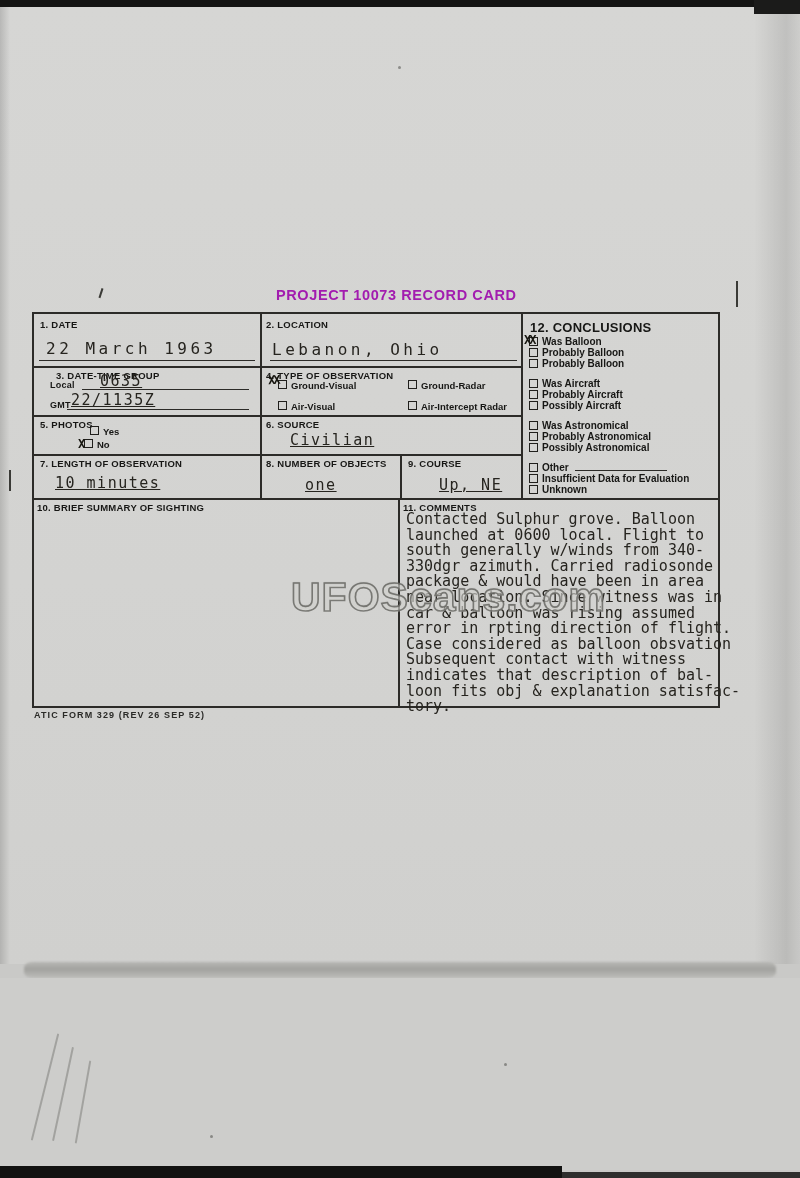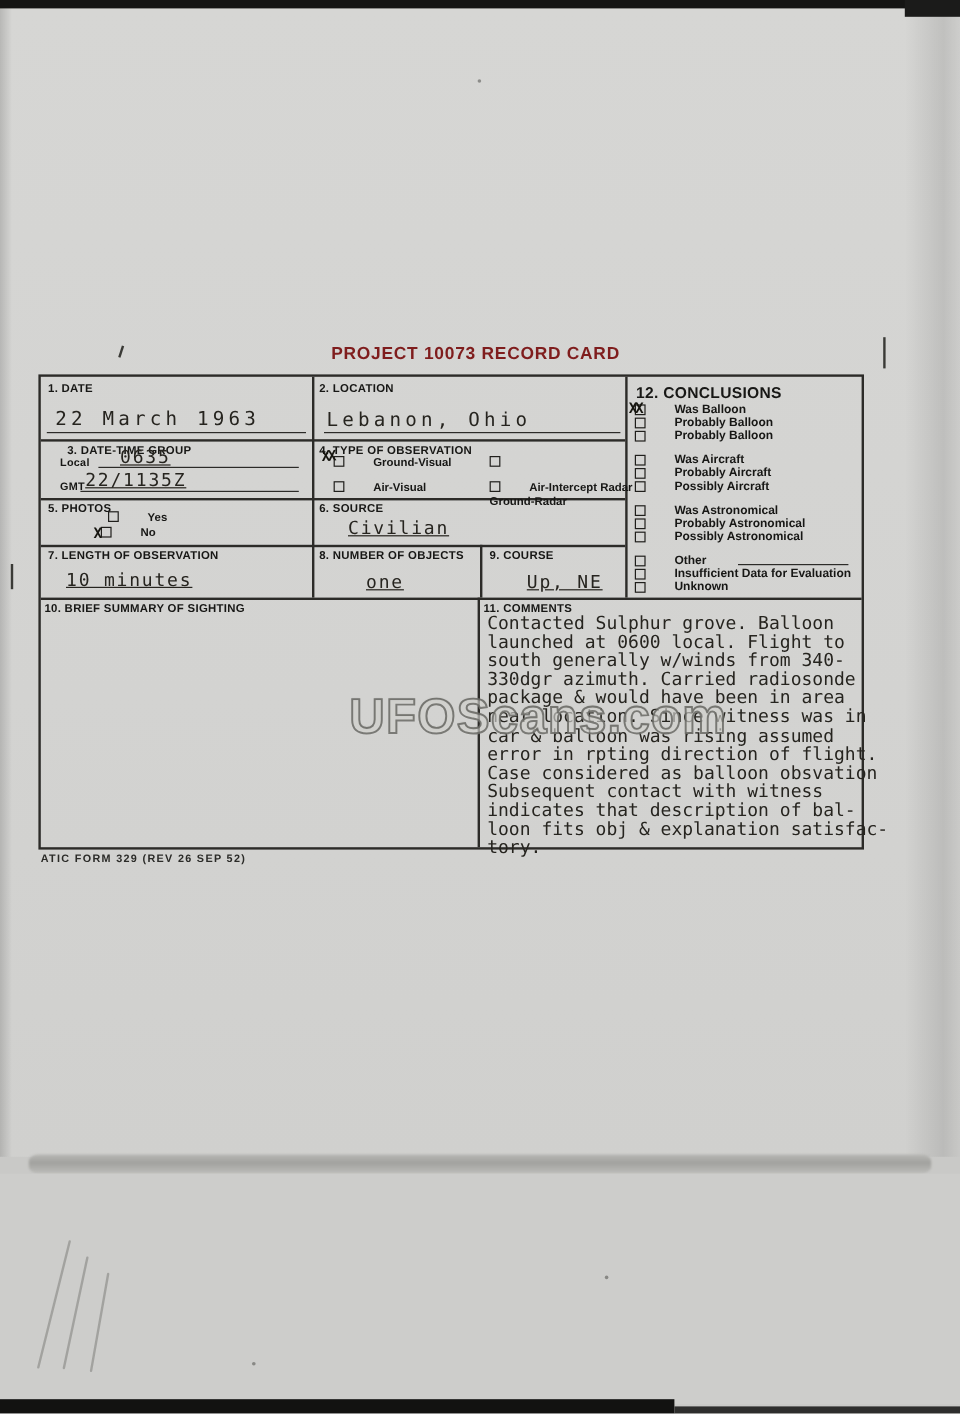--- a/index.html
+++ b/index.html
@@ -19,42 +19,42 @@
   .shadow-band{left:24px;top:962px;width:752px;height:16px;border-radius:8px/6px;
     background:linear-gradient(180deg,#b7b7b4,#a2a29f 45%,#bdbdba);filter:blur(1px);}
   .paper-bottom{left:0;top:978px;width:800px;height:192px;background:#cdcdcb;}
   .bottom-black-left{left:0;top:1166px;width:562px;height:12px;background:#121211;}
   .bottom-black-right{left:562px;top:1172px;width:238px;height:6px;background:#2e2e2d;}
   .scratch{width:2px;background:rgba(110,110,106,0.45);border-radius:2px;}
   .tick{background:#3a3a36;}
   .speck{width:3px;height:3px;border-radius:50%;background:rgba(80,80,76,.55);}
 
   
-  .title{left:276px;top:287px;font-weight:bold;font-size:14.5px;letter-spacing:.6px;color:#7f1d1d;}
+  .title{left:276px;top:287px;font-weight:bold;font-size:14.5px;letter-spacing:.6px;color:#a21caf;}
   .footer{left:34px;top:710px;font-weight:bold;font-size:9px;letter-spacing:1.1px;color:#2b2b28;}
 
   
   .card{left:32px;top:312px;width:684px;height:392px;border:2px solid #2c2b28;}
   .vl,.hl{position:absolute;background:#2c2b28;}
   .vl{width:1.6px;} .hl{height:1.6px;}
 
   .fl{position:absolute;font-weight:bold;font-size:9.5px;letter-spacing:.25px;color:#171715;white-space:nowrap;}
   .tv{position:absolute;font-family:"DejaVu Sans Mono","Liberation Mono",monospace;
       font-size:15px;color:#26241f;white-space:nowrap;}
   .ls3{letter-spacing:3.5px;font-size:16px;}
   .ls1{letter-spacing:1.5px;text-decoration:underline;}
   .uline{position:absolute;border-bottom:1.6px solid #2c2b28;height:0;}
 
   .blocktext{position:absolute;font-family:"DejaVu Sans Mono","Liberation Mono",monospace;
       font-size:15px;color:#26241f;white-space:pre;overflow:visible;}
   .summary-text{line-height:17.2px;}
   .comments-text{line-height:15.6px;}
 
   
-  .cbrow{position:absolute;display:flex;align-items:flex-start;gap:24px;
+  .cbrow{position:absolute;display:flex;align-items:flex-start;gap:4px;
       font-weight:bold;font-size:9.5px;color:#171715;white-space:nowrap;}
   .cb{position:relative;display:inline-block;width:7px;height:7px;border:1.3px solid #201f1c;
       margin-top:0;flex:0 0 auto;}
   .cbm{position:absolute;left:-6px;top:-5px;font-family:"DejaVu Sans Mono",monospace;
       font-weight:bold;font-size:12px;color:#16150f;letter-spacing:-2px;}
   .mk-gv .cbm{left:-11px;top:-8px;transform:rotate(-3deg);}
   .mk-no .cbm{left:-7px;top:-3px;letter-spacing:0;}
 
   
   .concl{position:absolute;left:495px;top:22px;width:186px;display:flex;flex-direction:column;}
@@ -122,21 +122,21 @@
   <div class="tv ls1" style="left:37px;top:77px;">22/1135Z</div>
   <div class="uline" style="left:33px;top:95px;width:182px;"></div>
 
   <div class="fl" style="left:232px;top:56px;">4. TYPE OF OBSERVATION</div>
   <div class="cbrow mk-gv" style="left:244px;top:66px;">
     <span class="cb">
         <span class="cbm">XX</span>
       </span>
     <span>Ground-Visual</span>
   </div>
-  <div class="cbrow" style="left:374px;top:66px;flex-direction:column;">
+  <div class="cbrow" style="left:374px;top:66px;">
     <span class="cb">
         <span class="cbm"></span>
       </span>
     <span>Ground-Radar</span>
   </div>
   <div class="cbrow" style="left:244px;top:87px;">
     <span class="cb">
         <span class="cbm"></span>
       </span>
     <span>Air-Visual</span>

